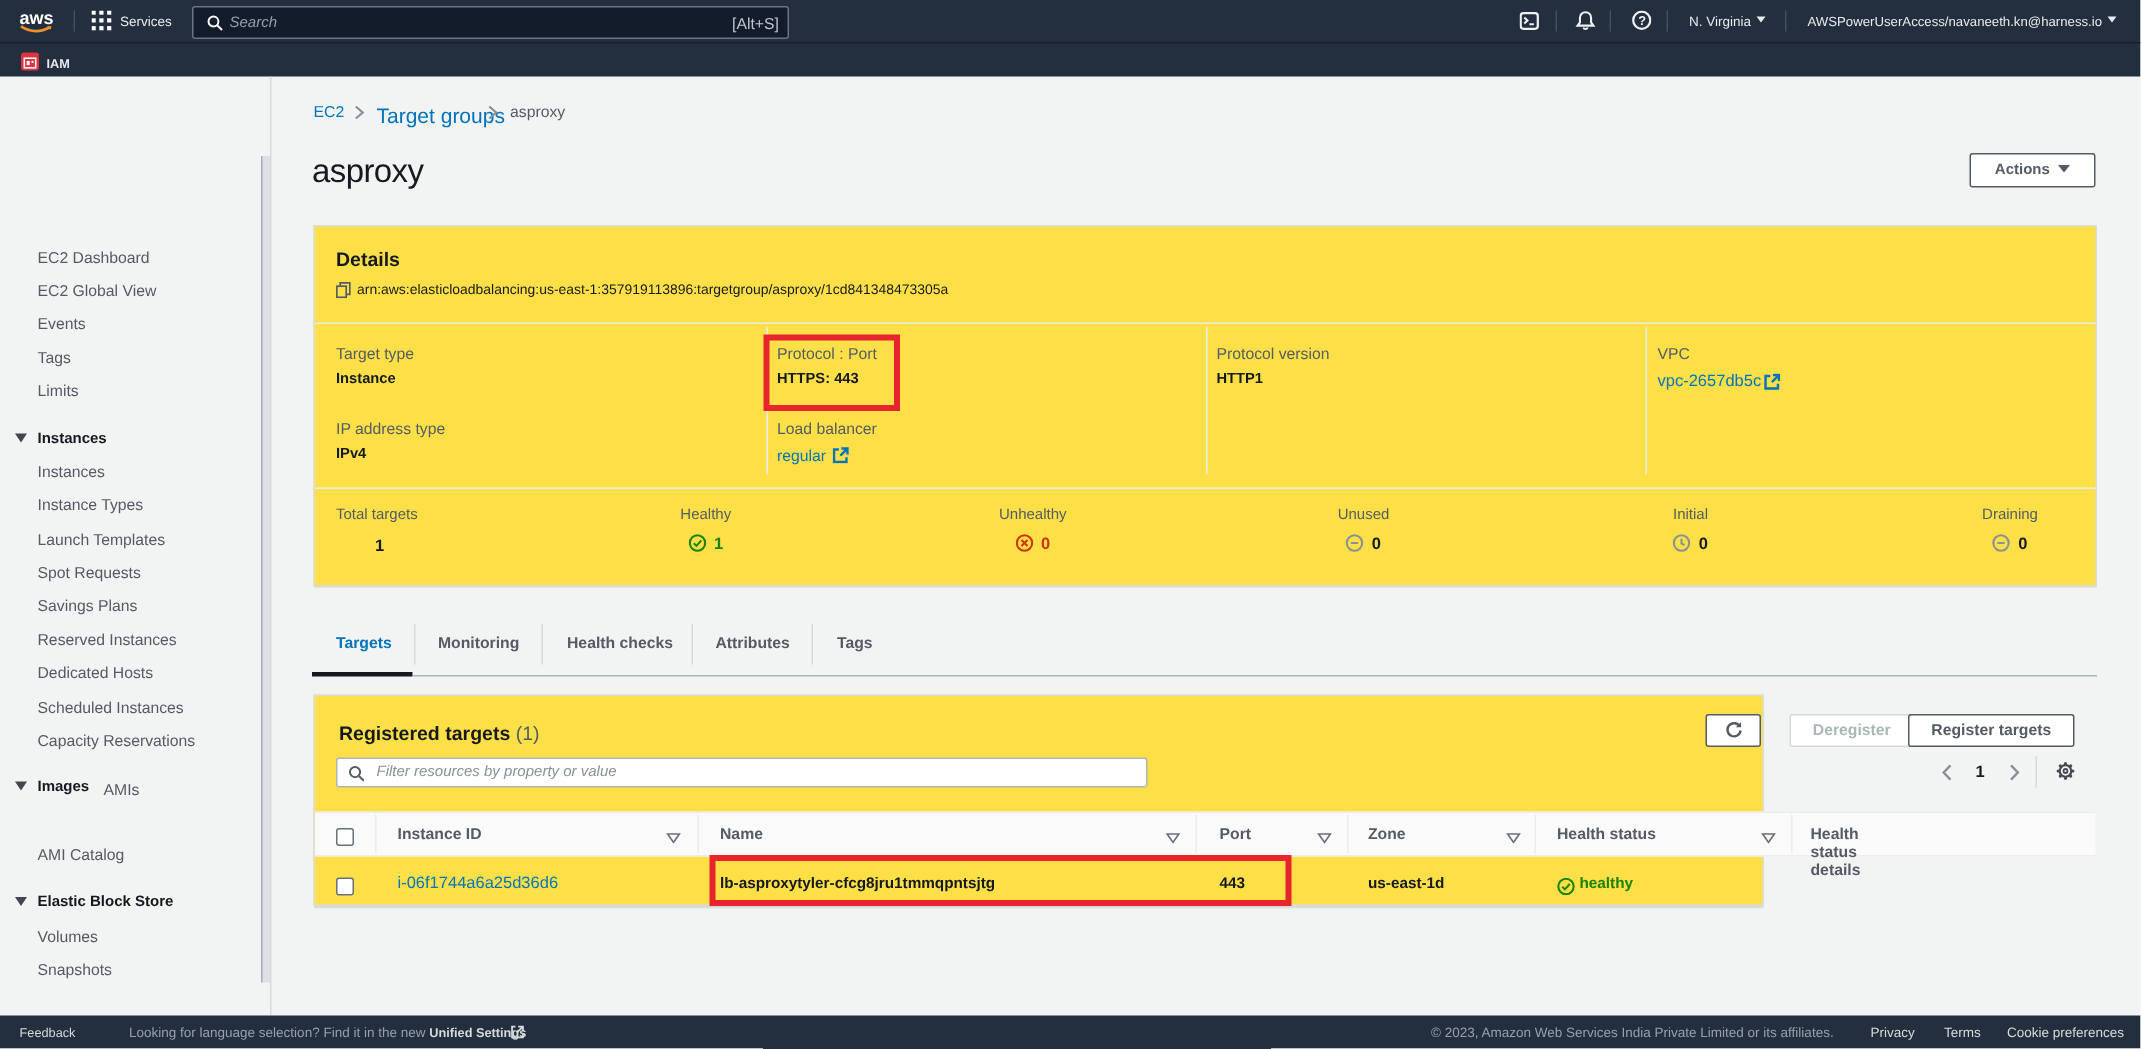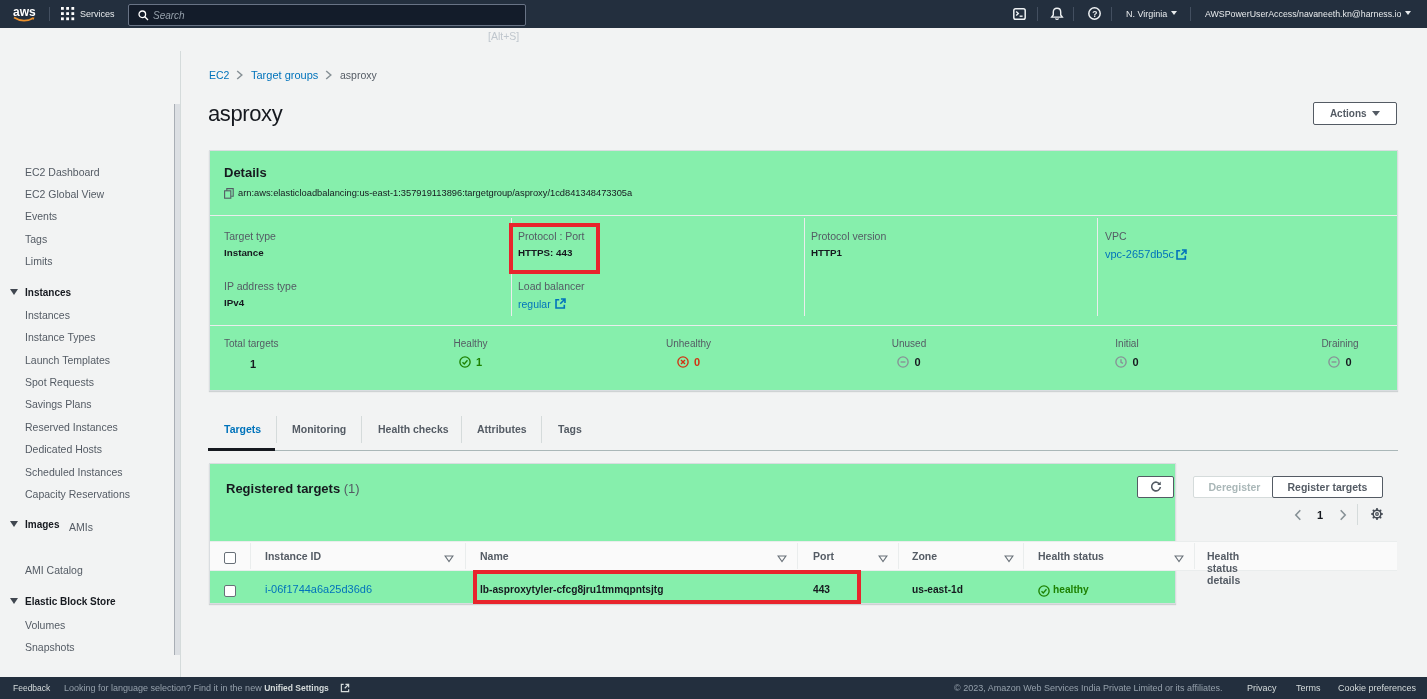--- a/index.html
+++ b/index.html
@@ -19,21 +19,21 @@
   #footer .g { color:#95a0ab; } #footer .w { color:#d5dbdb; }
 
   
   #sidebar { position:absolute; left:0; top:104px; width:174px; height:551px; background:#fff; }
   #sbscroll { position:absolute; left:174px; top:104px; width:6px; height:551px; background:#dcdfe3; border-left:1px solid #a9aeb5; }
   .sbitem { position:absolute; left:25px; color:#545b64; font-size:10.5px; white-space:nowrap; }
   .sbhead { position:absolute; left:25px; color:#16191f; font-size:10px; font-weight:bold; white-space:nowrap; }
   .sbtri { position:absolute; left:10px; width:0; height:0; border-left:4px solid transparent; border-right:4px solid transparent; border-top:6px solid #414750; }
 
   
-  .card { position:absolute; background:#86efac; border:1px solid #d9dde0; box-shadow:0 1px 1px rgba(0,28,36,.15);padding-left:16px; }
+  .card { position:absolute; background:#fde047; border:1px solid #d9dde0; box-shadow:0 1px 1px rgba(0,28,36,.15);padding-left:16px; }
   .lbl { color:#545b64; font-size:10.5px; }
   .val { color:#16191f; font-size:9.8px; font-weight:bold; }
   .link { color:#0073bb; text-decoration:none; }
 
   .redbox { position:absolute; border:4px solid #e8242c; }
 
   .btn { position:absolute; background:#fff; border:1px solid #545b64; border-radius:2px; color:#545b64; font-weight:bold; font-size:10.5px; text-align:center; }
 
   .th { color:#545b64; font-weight:bold; font-size:10.5px; }
   .td { color:#16191f; font-size:10.2px; font-weight:bold; }
@@ -64,21 +64,21 @@
       </g>
     </svg>
     <div class="abs navtxt" style="left:80px; top:9px;">Services</div>
 
     <div id="searchbox">
       <svg class="abs" style="left:9px; top:5px;" width="11" height="11" viewBox="0 0 11 11">
         <circle cx="4.3" cy="4.3" r="3.3" stroke="#fff" stroke-width="1.3" fill="none"></circle>
         <line x1="6.8" y1="6.8" x2="10" y2="10" stroke="#fff" stroke-width="1.3"></line>
       </svg>
       <div class="abs" style="left:24px; top:5px; font-style:italic; font-size:10px; color:#95a0ab;">Search</div>
-      <div class="abs" style="left:359px; top:5px; font-size:10.5px; color:#bfc6cd;margin-top:20px;">[Alt+S]</div>
+      <div class="abs" style="left:359px; top:5px; font-size:10.5px; color:#bfc6cd;">[Alt+S]</div>
     </div>
 
     <svg class="abs" style="left:1013px; top:8px;" width="13" height="12" viewBox="0 0 13 12">
       <rect x="0.8" y="0.8" width="11.4" height="10.4" rx="1.8" stroke="#eef1f3" stroke-width="1.5" fill="none"></rect>
       <path d="M3.2 3.6 l2.1 2 -2.1 2" stroke="#eef1f3" stroke-width="1.4" fill="none"></path>
       <line x1="6.6" y1="8.2" x2="9.6" y2="8.2" stroke="#eef1f3" stroke-width="1.4"></line>
     </svg>
     <div class="navsep" style="left:1037px;"></div>
     <svg class="abs" style="left:1050px; top:7px;" width="14" height="14" viewBox="0 0 14 14">
       <path d="M7 1.2 c-2.4 0 -3.7 1.8 -3.7 3.7 v3 l-1.6 2.2 h10.6 L10.7 7.9 V4.9 c0 -1.9 -1.3 -3.7 -3.7 -3.7z" stroke="#eef1f3" stroke-width="1.4" fill="none"></path>
@@ -90,20 +90,30 @@
       <text x="4.2" y="9.6" font-size="8.5" font-weight="bold" fill="#eef1f3" font-family="Liberation Sans">?</text>
     </svg>
     <div class="navsep" style="left:1111px;"></div>
     <div class="abs navtxt" style="left:1126px; top:9px;">N. Virginia</div>
     <div class="abs" style="left:1171px; top:11px; width:0; height:0; border-left:3.5px solid transparent; border-right:3.5px solid transparent; border-top:4.5px solid #e8ebed;"></div>
     <div class="navsep" style="left:1190px;"></div>
     <div class="abs navtxt" style="left:1205px; top:9px; font-size:8.8px;">AWSPowerUserAccess/navaneeth.kn@harness.io</div>
     <div class="abs" style="left:1405px; top:11px; width:0; height:0; border-left:3.5px solid transparent; border-right:3.5px solid transparent; border-top:4.5px solid #e8ebed;"></div>
   </div>
 
+  <div id="favbar">
+    <div class="abs" style="left:14px; top:6px; width:12px; height:12px; background:#dd3444; border-radius:2px;">
+      <svg width="12" height="12" viewBox="0 0 12 12">
+        <rect x="2.2" y="2.8" width="7.6" height="6.4" stroke="#fff" stroke-width="1" fill="none"></rect>
+        <rect x="3.8" y="4.6" width="2" height="2.8" fill="#fff"></rect>
+        <rect x="7" y="4.6" width="1.3" height="1.3" fill="#fff"></rect>
+      </svg>
+    </div>
+    <div class="abs navtxt" style="left:31px; top:8px; font-weight:bold; font-size:8.5px;">IAM</div>
+  </div>
 
   <div id="sbscroll"></div>
   <div class="abs" style="left:180px; top:51px; width:1px; height:626px; background:#d5dbdb;"></div>
   <div id="sbitems">
     <div class="sbitem" style="top:165.5px;">EC2 Dashboard</div>
     <div class="sbitem" style="top:188px;">EC2 Global View</div>
     <div class="sbitem" style="top:210px;">Events</div>
     <div class="sbitem" style="top:233px;">Tags</div>
     <div class="sbitem" style="top:255px;">Limits</div>
     <div class="sbtri" style="top:289px;"></div>
@@ -124,21 +134,21 @@
     <div class="sbtri" style="top:598px;"></div>
     <div class="sbhead" style="top:596px;">Elastic Block Store</div>
     <div class="sbitem" style="top:619px;">Volumes</div>
     <div class="sbitem" style="top:641px;">Snapshots</div>
   </div>
 
   <div class="abs" style="left:209px; top:69px; font-size:10.5px;"><span class="link">EC2</span></div>
   <svg class="abs" style="left:236px; top:70px;" width="7" height="10" viewBox="0 0 7 10">
       <path d="M1.2 1 L5.8 5 L1.2 9" stroke="#879196" stroke-width="1.5" fill="none"></path>
     </svg>
-  <div class="abs" style="left:251px; top:69px; font-size:11px;"><span class="link">Target groups</span></div>
+  <div class="abs" style="left:251px; top:69px; font-size:14px;"><span class="link">Target groups</span></div>
   <svg class="abs" style="left:325px; top:70px;" width="7" height="10" viewBox="0 0 7 10">
       <path d="M1.2 1 L5.8 5 L1.2 9" stroke="#879196" stroke-width="1.5" fill="none"></path>
     </svg>
   <div class="abs" style="left:340px; top:69px; font-size:10.5px; color:#545b64;">asproxy</div>
 
   <div class="abs" style="left:208px; top:101px; font-size:22px; letter-spacing:-0.4px; color:#16191f;">asproxy</div>
   <div class="btn" style="left:1313px; top:102px; width:84px; height:23px; line-height:21px; font-size:10px;">Actions&nbsp;&nbsp;<span style="display:inline-block; width:0; height:0; border-left:4px solid transparent; border-right:4px solid transparent; border-top:5px solid #545b64; vertical-align:1px;"></span></div>
 
   <div class="card" id="detailscard" style="left:209px; top:150px; width:1189px; height:241px;">
     <div class="abs" style="left:14px; top:13.5px; font-size:13px; font-weight:bold; color:#16191f;">Details</div>
@@ -252,20 +262,27 @@
   <div class="card" id="tablecard" style="left:209px; top:463px; width:967px; height:141px;">
     <div class="abs" style="left:16px; top:17px; font-size:13px; color:#16191f;"><b>Registered targets</b> <span style="color:#545b64;">(1)</span></div>
     <div class="btn" style="left:927px; top:12px; width:37px; height:22px;">
       <svg width="14" height="14" viewBox="0 0 16 16" style="margin-top:3px;">
         <path d="M12.5 5.2 A5 5 0 1 0 13 8" stroke="#545b64" stroke-width="1.8" fill="none"></path>
         <path d="M13.4 1.6 v4 h-4 z" fill="#545b64"></path>
       </svg>
     </div>
     <div class="btn" style="left:971px; top:12px; width:83px; height:22px; line-height:20px; border-color:#d5dbdb; color:#aab7b8;margin-left:12px;">Deregister</div>
     <div class="btn" style="left:1062px; top:12px; width:111px; height:22px; line-height:20px;">Register targets</div>
+    <div class="abs" style="left:14px; top:41px; width:541px; height:20px; background:#fff; border:1px solid #aab7b8; border-radius:2px;">
+      <svg class="abs" style="left:7px; top:4px;" width="12" height="12" viewBox="0 0 12 12">
+        <circle cx="4.7" cy="4.7" r="3.4" stroke="#545b64" stroke-width="1.3" fill="none"></circle>
+        <line x1="7.3" y1="7.3" x2="10.5" y2="10.5" stroke="#545b64" stroke-width="1.3"></line>
+      </svg>
+      <div class="abs" style="left:26px; top:3px; font-style:italic; font-size:10px; color:#879196;">Filter resources by property or value</div>
+    </div>
     <svg class="abs" style="left:1084px; top:45px;" width="8" height="12" viewBox="0 0 8 12">
         <path d="M6.3 1.3 L1.8 6 L6.3 10.7" stroke="#879196" stroke-width="1.6" fill="none"></path>
       </svg>
     <div class="abs" style="left:1107px; top:45px; font-size:11px; font-weight:bold; color:#16191f;">1</div>
     <svg class="abs" style="left:1129px; top:45px;" width="8" height="12" viewBox="0 0 8 12">
         <path d="M1.7 1.3 L6.2 6 L1.7 10.7" stroke="#879196" stroke-width="1.6" fill="none"></path>
       </svg>
     <div class="abs" style="left:1147px; top:40px; width:1px; height:21px; background:#d5dbdb;"></div>
     <svg class="abs" style="left:1160px; top:43px;" width="14" height="14" viewBox="0 0 16 16">
       <g stroke="#454b54" fill="none">
@@ -322,21 +339,21 @@
     <svg class="abs" style="left:828px; top:121px;" width="12" height="12" viewBox="0 0 15 15">
         <circle cx="7.5" cy="7.5" r="6.4" stroke="#1d8102" stroke-width="1.7" fill="none"></circle>
         <path d="M4.4 7.7 L6.6 9.9 L10.6 5.4" stroke="#1d8102" stroke-width="1.7" fill="none"></path>
       </svg>
     <div class="abs" style="left:843px; top:120px; font-size:10.2px; font-weight:bold; color:#1d8102;">healthy</div>
   </div>
   <div class="redbox" style="left:473px; top:570px; width:388px; height:34px;"></div>
 
   <div id="footer">
     <div class="abs w" style="left:13px; top:6px; font-size:8.5px;">Feedback</div>
-    <div class="abs g" style="left:64px; top:6px;">Looking for language selection? Find it in the new <span class="w" style="font-weight:bold; font-size:8.5px;">Unified Settings</span></div>
+    <div class="abs g" style="left:86px; top:6px;">Looking for language selection? Find it in the new <span class="w" style="font-weight:bold; font-size:8.5px;">Unified Settings</span></div>
     <svg class="abs" style="left:340px; top:6px;" width="10" height="10" viewBox="0 0 11 11">
       <path d="M4 1.5 H1.5 V9.5 H9.5 V7" stroke="#d5dbdb" stroke-width="1.3" fill="none"></path>
       <path d="M6 1.5 h3.5 v3.5 M9.5 1.5 L5.2 5.8" stroke="#d5dbdb" stroke-width="1.3" fill="none"></path>
     </svg>
     <div class="abs g" style="left:954px; top:6px;">© 2023, Amazon Web Services India Private Limited or its affiliates.</div>
     <div class="abs w" style="left:1247px; top:6px;">Privacy</div>
     <div class="abs w" style="left:1296px; top:6px;">Terms</div>
     <div class="abs w" style="left:1338px; top:6px;">Cookie preferences</div>
   </div>
 

